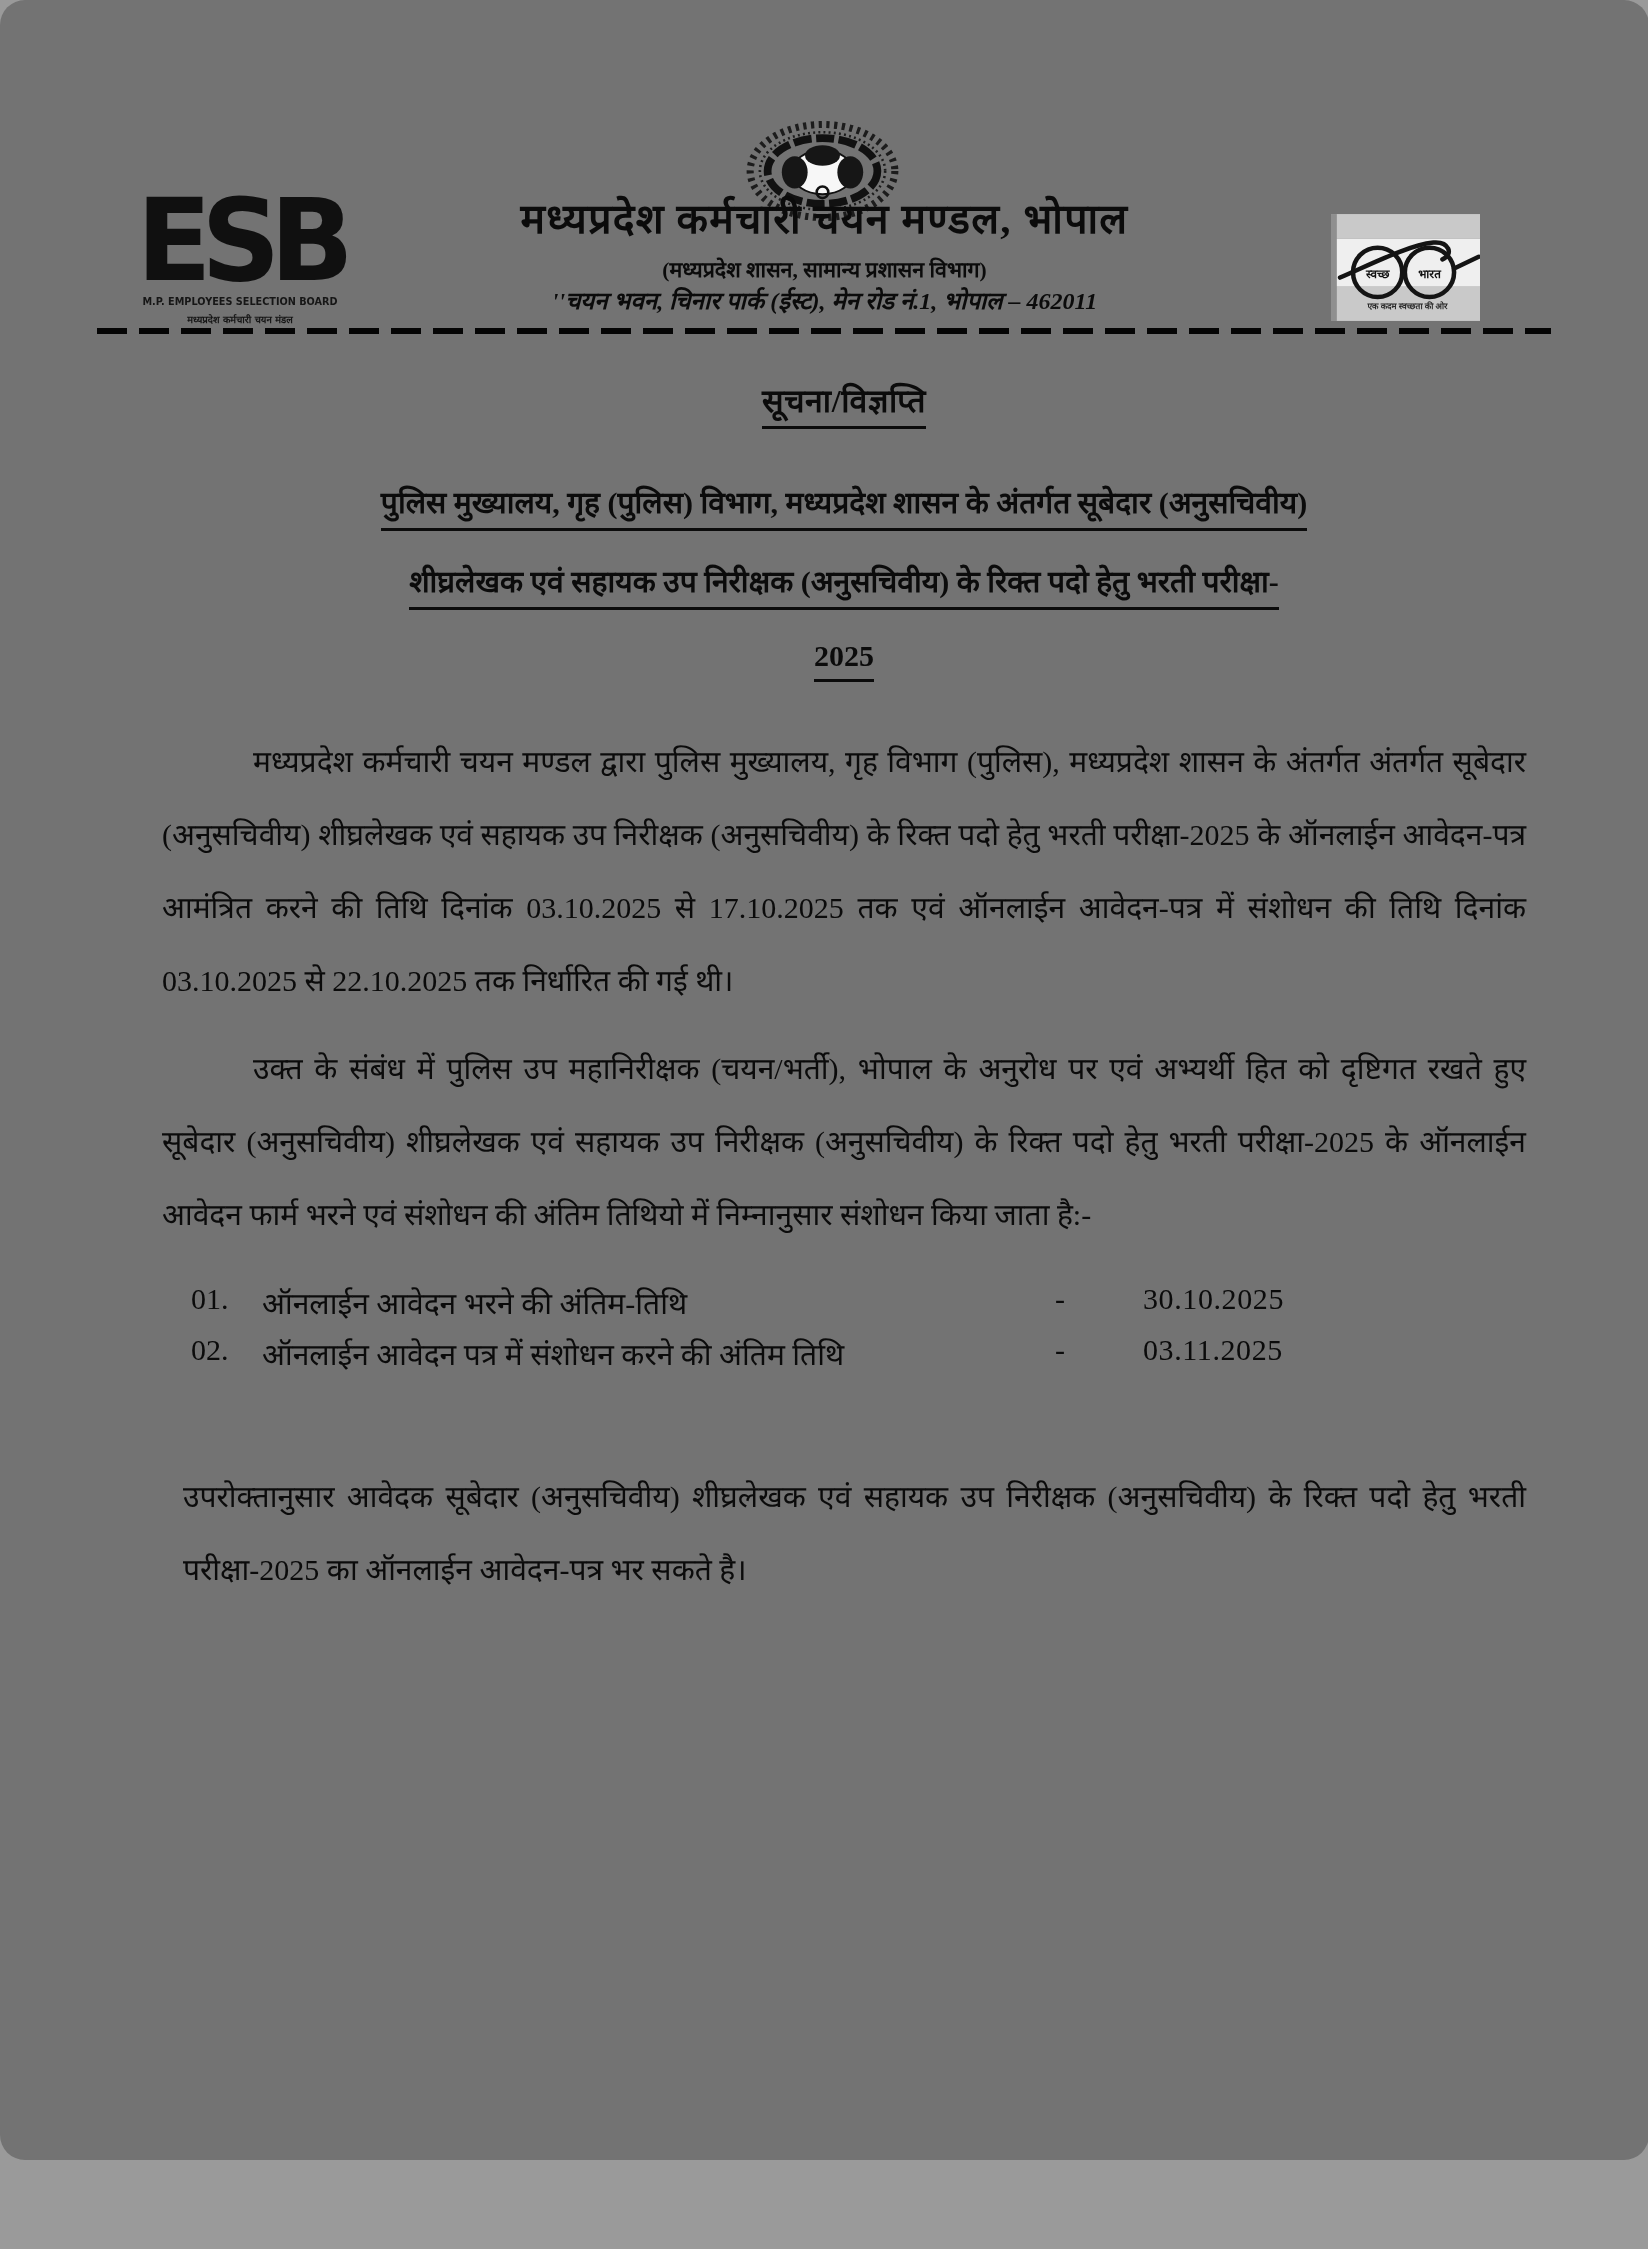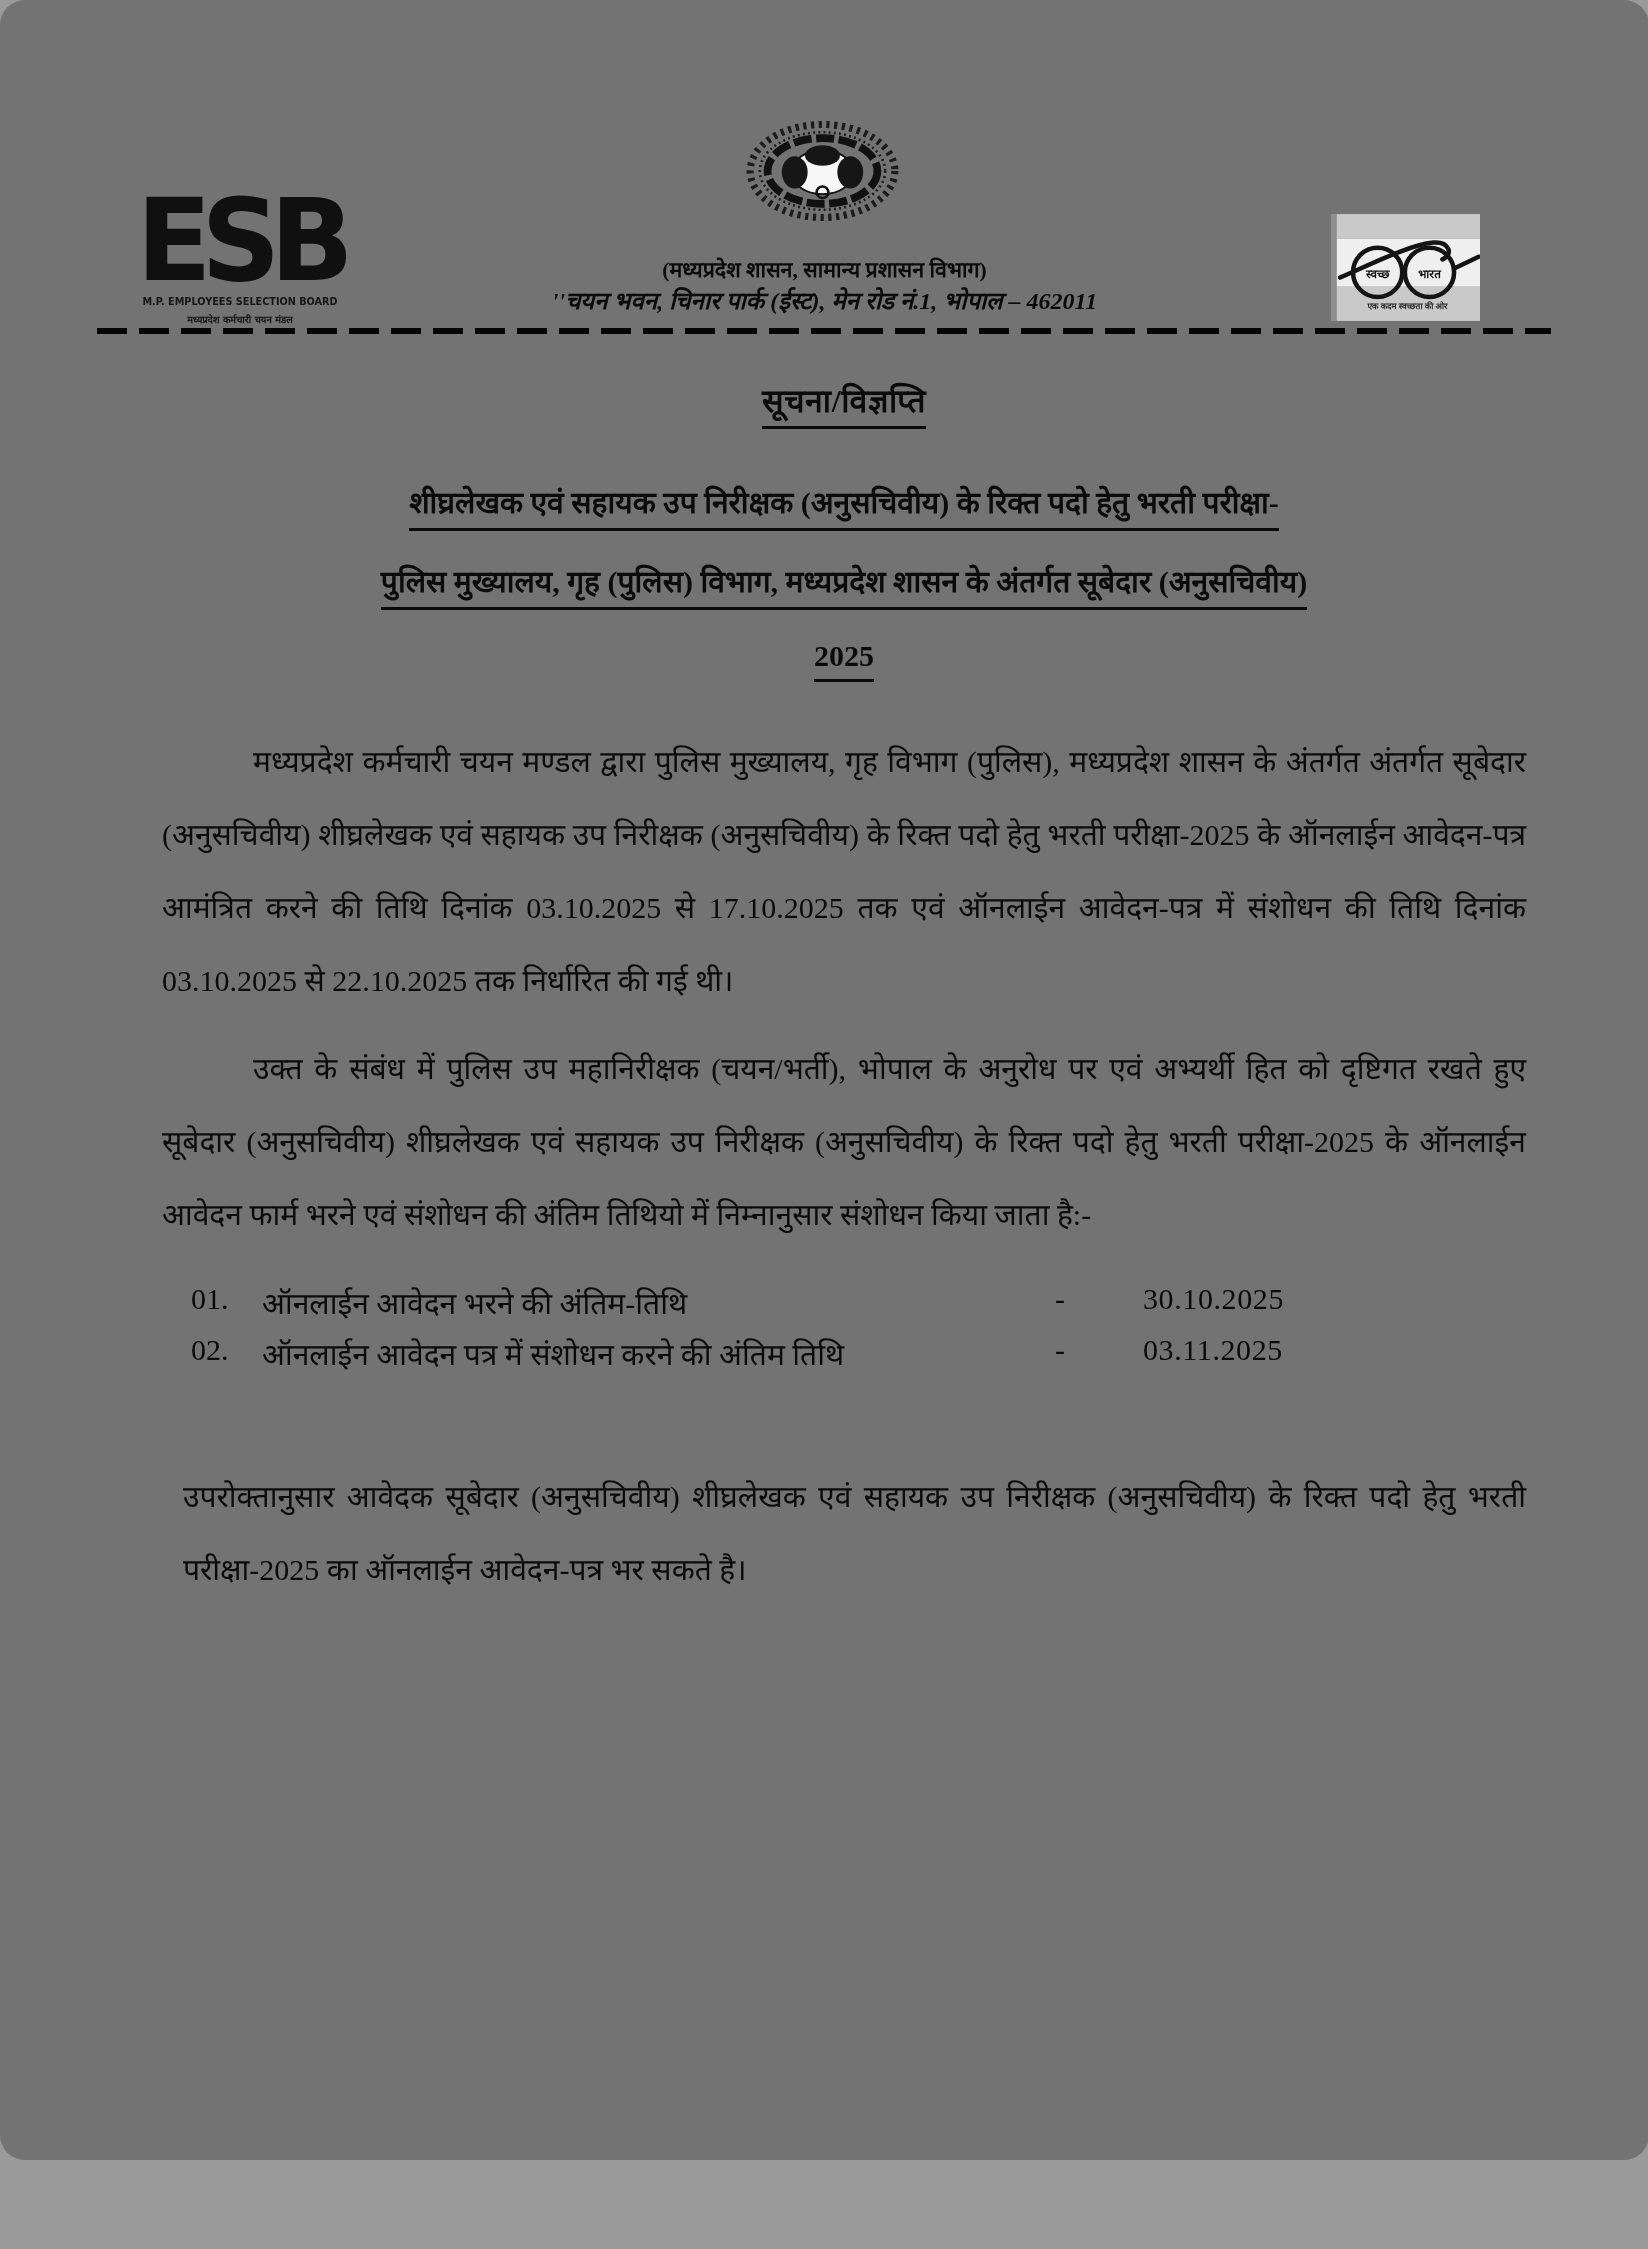--- a/index.html
+++ b/index.html
@@ -106,20 +106,21 @@
         <ellipse cx="120" cy="80" rx="97" ry="60" fill="none" stroke="#1c1c1c" stroke-width="4" stroke-dasharray="3 5"></ellipse>
         <ellipse cx="120" cy="80" rx="85" ry="51" fill="none" stroke="#111111" stroke-width="12" stroke-dasharray="28 7"></ellipse>
         <ellipse cx="120" cy="82" rx="48" ry="34" fill="#f7f7f7" stroke="#111111" stroke-width="3"></ellipse>
         <ellipse cx="77" cy="82" rx="20" ry="25" fill="#161616"></ellipse>
         <ellipse cx="163" cy="82" rx="20" ry="25" fill="#161616"></ellipse>
         <ellipse cx="120" cy="56" rx="27" ry="16" fill="#161616"></ellipse>
         <circle cx="120" cy="113" r="9" fill="none" stroke="#111111" stroke-width="4"></circle>
       </svg>
     </div>
 
+    <div class="org-name">मध्यप्रदेश कर्मचारी चयन मण्डल, भोपाल</div>
     <div class="org-dept">(मध्यप्रदेश शासन, सामान्य प्रशासन विभाग)</div>
     <div class="org-address">''चयन भवन, चिनार पार्क (ईस्ट), मेन रोड नं.1, भोपाल – 462011</div>
 
     <div class="swachh">
       <svg viewBox="0 0 230 165" width="149" height="107">
         <rect x="0" y="0" width="230" height="38" fill="#c9c9c9"></rect>
         <rect x="0" y="112" width="230" height="53" fill="#c9c9c9"></rect>
         <rect x="0" y="38" width="230" height="74" fill="#efefef"></rect>
         <rect x="0" y="0" width="9" height="165" fill="#8f8f8f"></rect>
         <g fill="none" stroke="#141414" stroke-width="7" stroke-linecap="round">
@@ -138,24 +139,24 @@
   <div class="separator"></div>
 
   <div class="doc">
 
     <div class="doc-title-wrap">
       <span class="doc-title">सूचना/विज्ञप्ति</span>
     </div>
 
     <div class="subject">
       <div class="subject-line">
-        <span>शीघ्रलेखक एवं सहायक उप निरीक्षक (अनुसचिवीय) के रिक्त पदो हेतु भरती परीक्षा-</span>
+        <span>पुलिस मुख्यालय, गृह (पुलिस) विभाग, मध्यप्रदेश शासन के अंतर्गत सूबेदार (अनुसचिवीय)</span>
       </div>
       <div class="subject-line">
-        <span>पुलिस मुख्यालय, गृह (पुलिस) विभाग, मध्यप्रदेश शासन के अंतर्गत सूबेदार (अनुसचिवीय)</span>
+        <span>शीघ्रलेखक एवं सहायक उप निरीक्षक (अनुसचिवीय) के रिक्त पदो हेतु भरती परीक्षा-</span>
       </div>
       <div class="subject-line">
         <span>2025</span>
       </div>
     </div>
 
     <div class="para indent p1">मध्यप्रदेश कर्मचारी चयन मण्डल द्वारा पुलिस मुख्यालय, गृह विभाग (पुलिस), मध्यप्रदेश शासन के अंतर्गत अंतर्गत सूबेदार (अनुसचिवीय) शीघ्रलेखक एवं सहायक उप निरीक्षक (अनुसचिवीय) के रिक्त पदो हेतु भरती परीक्षा-2025 के ऑनलाईन आवेदन-पत्र आमंत्रित करने की तिथि दिनांक 03.10.2025 से 17.10.2025 तक एवं ऑनलाईन आवेदन-पत्र में संशोधन की तिथि दिनांक 03.10.2025 से 22.10.2025 तक निर्धारित की गई थी।</div>
 
     <div class="para indent p2">उक्त के संबंध में पुलिस उप महानिरीक्षक (चयन/भर्ती), भोपाल के अनुरोध पर एवं अभ्यर्थी हित को दृष्टिगत रखते हुए सूबेदार (अनुसचिवीय) शीघ्रलेखक एवं सहायक उप निरीक्षक (अनुसचिवीय) के रिक्त पदो हेतु भरती परीक्षा-2025 के ऑनलाईन आवेदन फार्म भरने एवं संशोधन की अंतिम तिथियो में निम्नानुसार संशोधन किया जाता है:-</div>
 

